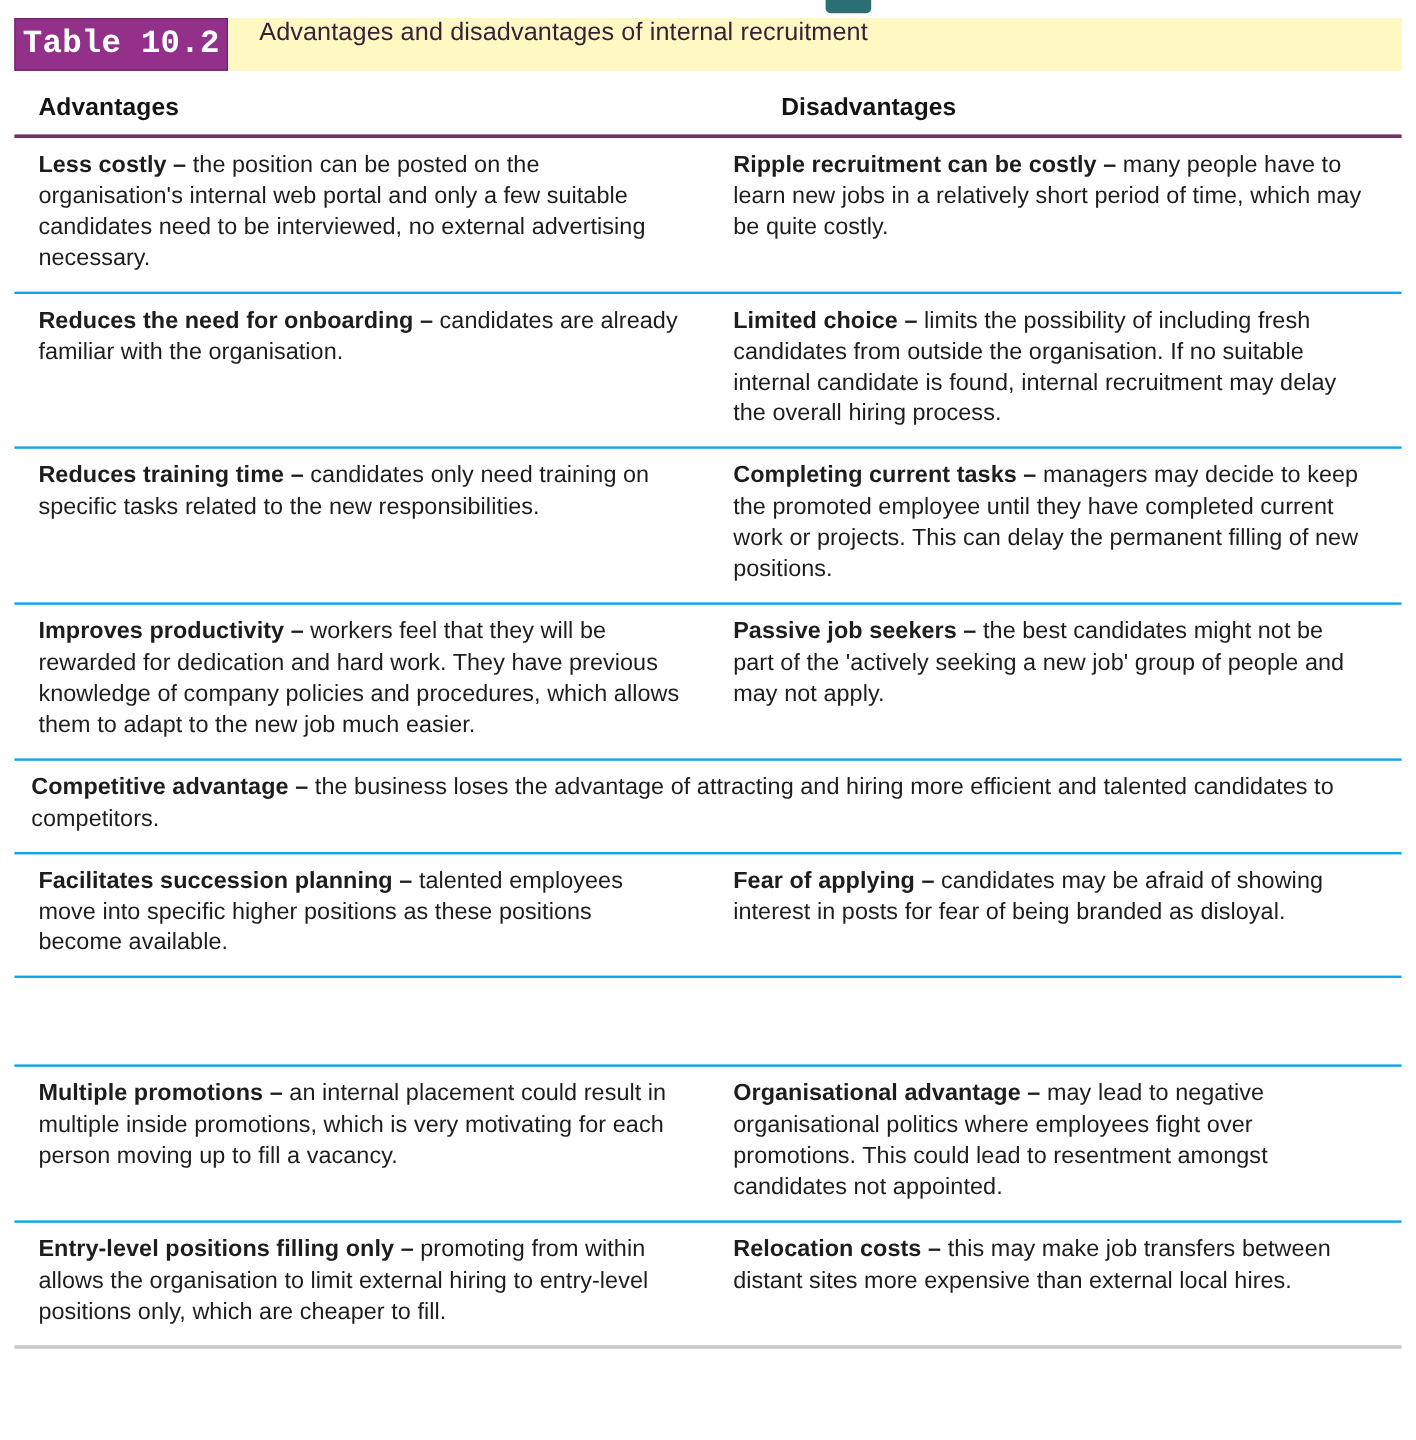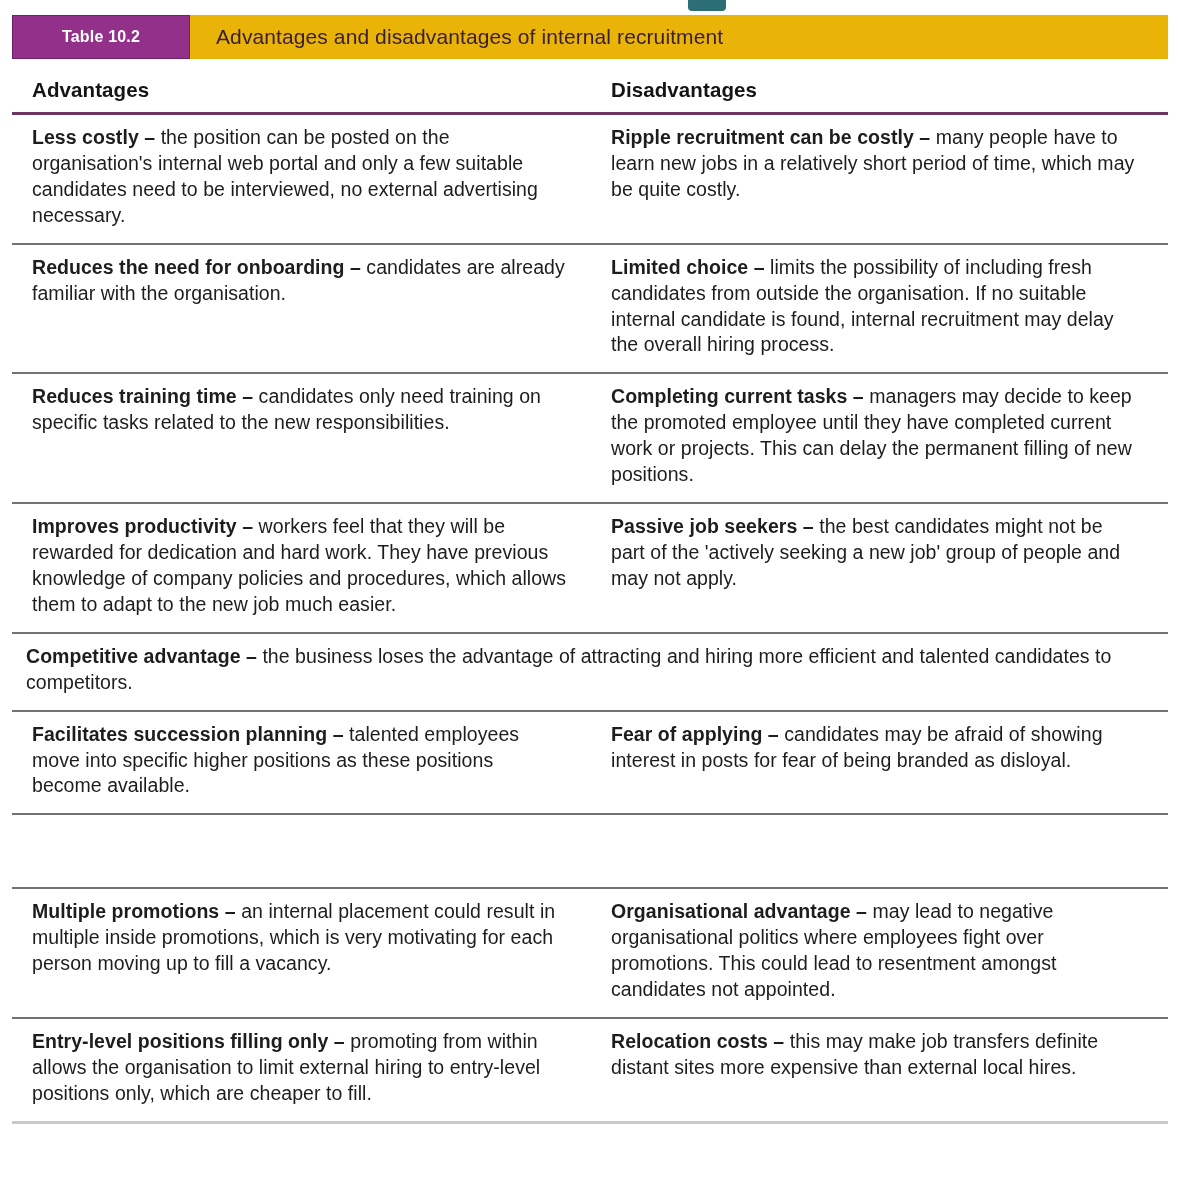--- a/index.html
+++ b/index.html
@@ -48,29 +48,30 @@
     flex: 0 0 178px;
     background: #93318a;
     border: 1px solid #6f2168;
     display: flex;
     align-items: center;
     justify-content: center;
     box-sizing: border-box;
   }
   .caption-badge-label {
     color: #ffffff;
-    font-size: 16px;
+    font-size: 27px;
     font-weight: bold;
     letter-spacing: 0.2px;
+    font-family: Liberation Mono, monospace;
   }
   .caption-title-wrap {
     flex: 1 1 auto;
-    background: #eab308;
-    display: flex;
-    align-items: center;
+    background: #fef9c3;
+    display: flex;
+    align-items: flex-start;
     padding-left: 26px;
     box-sizing: border-box;
   }
   .caption-title {
     color: #3a2035;
     font-size: 21px;
     font-weight: normal;
     letter-spacing: 0.1px;
   }
 
@@ -89,35 +90,36 @@
   .col {
     box-sizing: border-box;
     padding: 10px 30px 14px 20px;
   }
   .col.left  { flex: 0 0 585px; }
   .col.right { flex: 1 1 auto; padding-left: 14px; }
 
   
   .row.header {
     border-bottom: 3px solid #6d3564;
+    gap: 40px;
   }
   .row.header .col {
     padding-top: 8px;
     padding-bottom: 10px;
   }
   .col-heading {
     font-size: 20.5px;
     font-weight: bold;
     color: #141414;
     letter-spacing: 0.1px;
   }
 
   
   .row.body {
-    border-bottom: 2px solid #737373;
+    border-bottom: 2px solid #0ea5e9;
     min-height: 74px;
   }
   .row.body:last-child {
     border-bottom: 3px solid #c9c9c9;
   }
 
   .cell-text {
     font-size: 19.5px;
     line-height: 1.33;
     color: #1d1d1d;
@@ -209,19 +211,19 @@
           </div>
           <div class="col right">
             <div class="cell-text"><span class="lead">Organisational advantage</span><span class="dash"> – </span><span>may lead to negative organisational politics where employees fight over promotions. This could lead to resentment amongst candidates not appointed.</span></div>
           </div>
         </div>
         <div class="row body">
           <div class="col left">
             <div class="cell-text"><span class="lead">Entry-level positions filling only</span><span class="dash"> – </span><span>promoting from within allows the organisation to limit external hiring to entry-level positions only, which are cheaper to fill.</span></div>
           </div>
           <div class="col right">
-            <div class="cell-text"><span class="lead">Relocation costs</span><span class="dash"> – </span><span>this may make job transfers definite distant sites more expensive than external local hires.</span></div>
+            <div class="cell-text"><span class="lead">Relocation costs</span><span class="dash"> – </span><span>this may make job transfers between distant sites more expensive than external local hires.</span></div>
           </div>
         </div>
       </div>
   </div>
 
 </div>
 
 </body></html>

